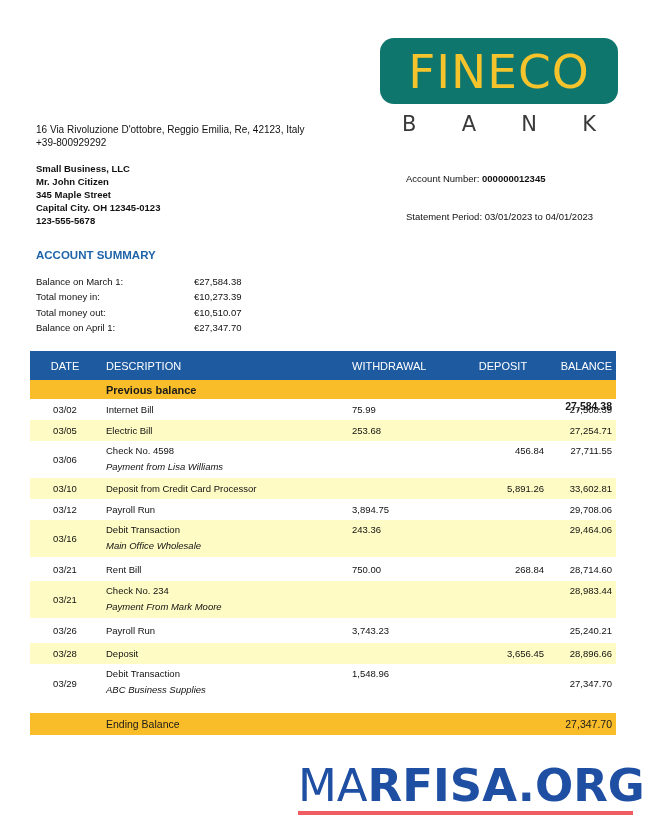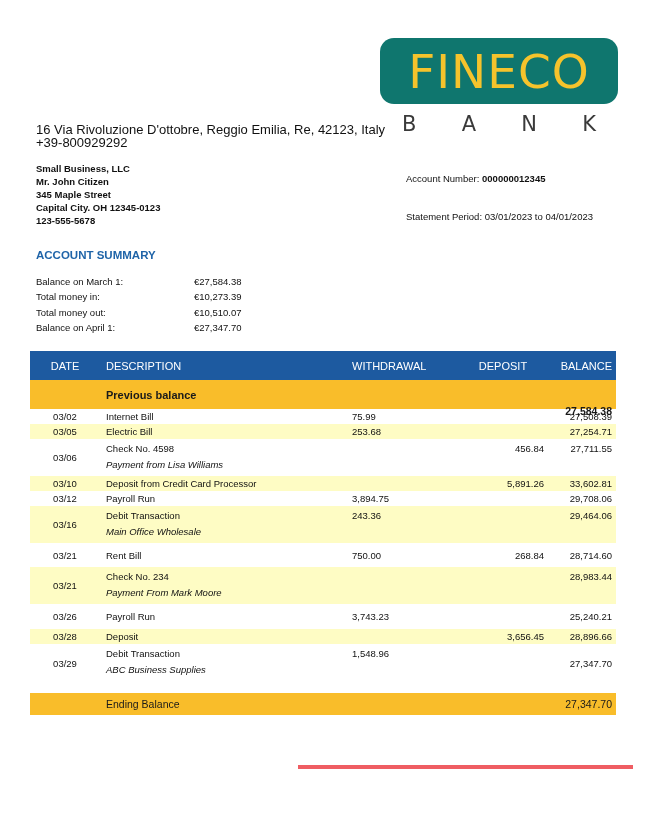--- a/index.html
+++ b/index.html
@@ -3,21 +3,21 @@
   <meta charset="utf-8">
   <style>
     * { box-sizing: border-box; margin: 0; padding: 0; }
     html, body { width: 647px; height: 839px; background: #ffffff; overflow: hidden; }
     body { position: relative; font-family: "Liberation Sans", "DejaVu Sans", sans-serif; color: #111; font-size: 9.5px; }
 
     .logo { position: absolute; left: 380px; top: 38px; width: 238px; height: 66px; background: #0f766e; border-radius: 14px; display: flex; align-items: center; justify-content: center; }
     .logo-text { color: #f5c32c; font-size: 47px; font-family: "DejaVu Sans", sans-serif; letter-spacing: 1px; font-weight: normal; line-height: 1; }
     .logo-sub { position: absolute; left: 380px; top: 114px; width: 238px; display: flex; justify-content: space-between; padding: 0 22px; font-size: 21px; color: #3a3a3a; font-family: "DejaVu Sans", sans-serif; line-height: 1; }
 
-    .bank-address { position: absolute; left: 36px; top: 123px; font-size: 13px; line-height: 13px; }
+    .bank-address { position: absolute; left: 36px; top: 123px; font-size: 10px; line-height: 13px; }
     .customer { position: absolute; left: 36px; top: 162px; font-size: 9.5px; line-height: 13px; font-weight: bold; }
 
     .account-info { position: absolute; left: 406px; top: 172px; font-size: 9.5px; line-height: 13px; }
     .account-info .val { font-weight: bold; }
     .statement-period { position: absolute; left: 406px; top: 211px; font-size: 9.5px; }
 
     .summary-title { position: absolute; left: 36px; top: 249px; font-size: 11.5px; font-weight: bold; color: #1f64a8; }
     .summary { position: absolute; left: 36px; top: 274px; font-size: 9.5px; }
     .summary-row { display: flex; height: 15.3px; align-items: center; }
     .summary-row .lbl { width: 158px; }
@@ -30,24 +30,24 @@
     .c-wd { width: 114px; padding-left: 6px; }
     .c-dep { width: 86px; text-align: right; padding-right: 2px; }
     .c-bal { width: 70px; text-align: right; padding-right: 4px; }
 
     .row.header { background: #1d5aa0; color: #ffffff; height: 29px; align-items: center; font-size: 11px; }
     .row.header .c-date { text-align: center; }
     .row.header .c-wd { padding-left: 6px; }
     .row.header .c-dep { text-align: center; padding-right: 0; width: 86px; }
     .row.header .c-bal { text-align: right; }
 
-    .row.prev { background: #f9bd2a; height: 29px; align-items: center; font-weight: bold; font-size: 11px; color: #1a1a1a; }
+    .row.prev { background: #f9bd2a; height: 19px; align-items: center; font-weight: bold; font-size: 11px; color: #1a1a1a; }
     .row.prev .c-bal { font-size: 10.5px; margin-top: 32px; }
 
-    .row.single { height: 15px; align-items: center; }
+    .row.single { height: 21px; align-items: center; }
     .row.double { height: 37px; align-items: center; }
     .row.double .c-desc, .row.double .c-wd, .row.double .c-dep, .row.double .c-bal { align-self: flex-start; padding-top: 4px; }
     .row.double .c-date { align-self: center; }
     .row.double.bal-mid .c-bal { align-self: center; padding-top: 0; }
     .sub { font-style: italic; margin-top: 5px; display: block; }
 
     .row.white { background: #ffffff; }
     .row.yellow { background: #fefcc4; }
 
     .row.ending { background: #f9bd2a; height: 22px; align-items: center; font-weight: normal; font-size: 10.5px; color: #1a1a1a; margin-top: 10px; }
@@ -231,14 +231,15 @@
   <div class="row ending">
     <div class="cell c-date"></div>
     <div class="cell c-desc">Ending Balance</div>
     <div class="cell c-wd"></div>
     <div class="cell c-dep"></div>
     <div class="cell c-bal">27,347.70</div>
   </div>
 </div>
 
 <div class="watermark">
+  <div class="wm-text"><span>MA</span><span class="bold">RFISA</span><span class="bold">.ORG</span></div>
   <div class="wm-line"></div>
 </div>
 
 </body></html>

